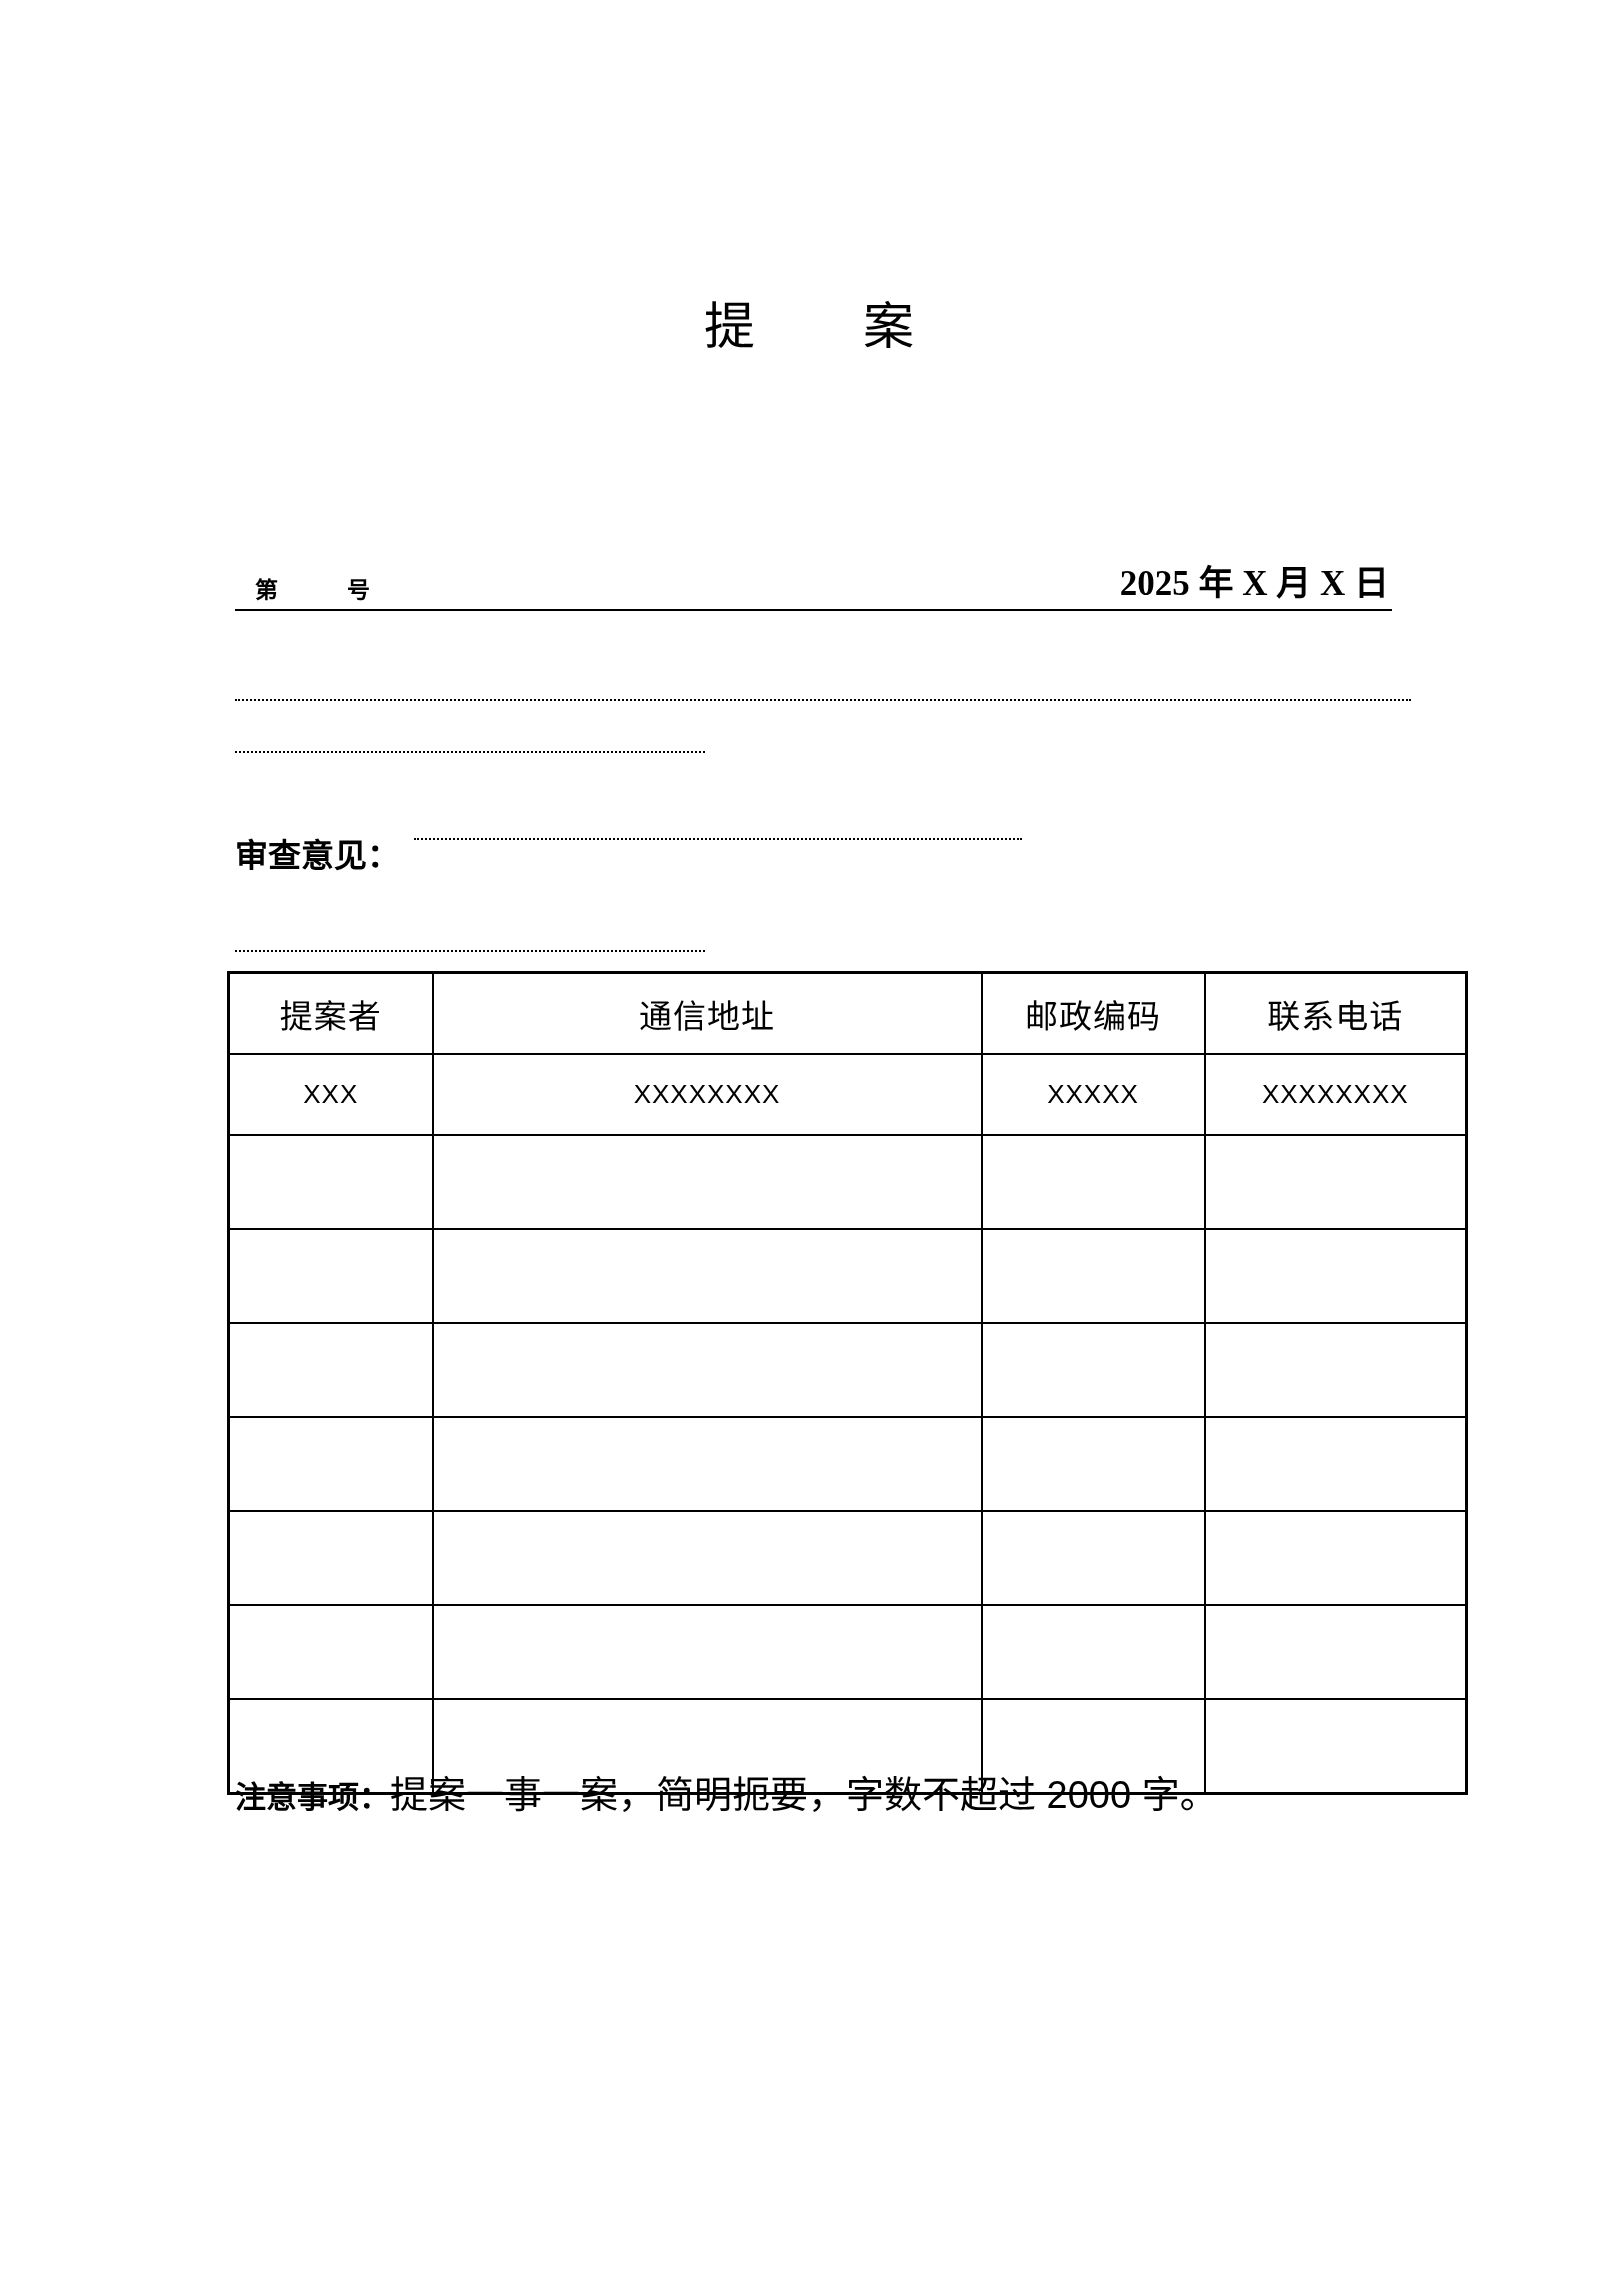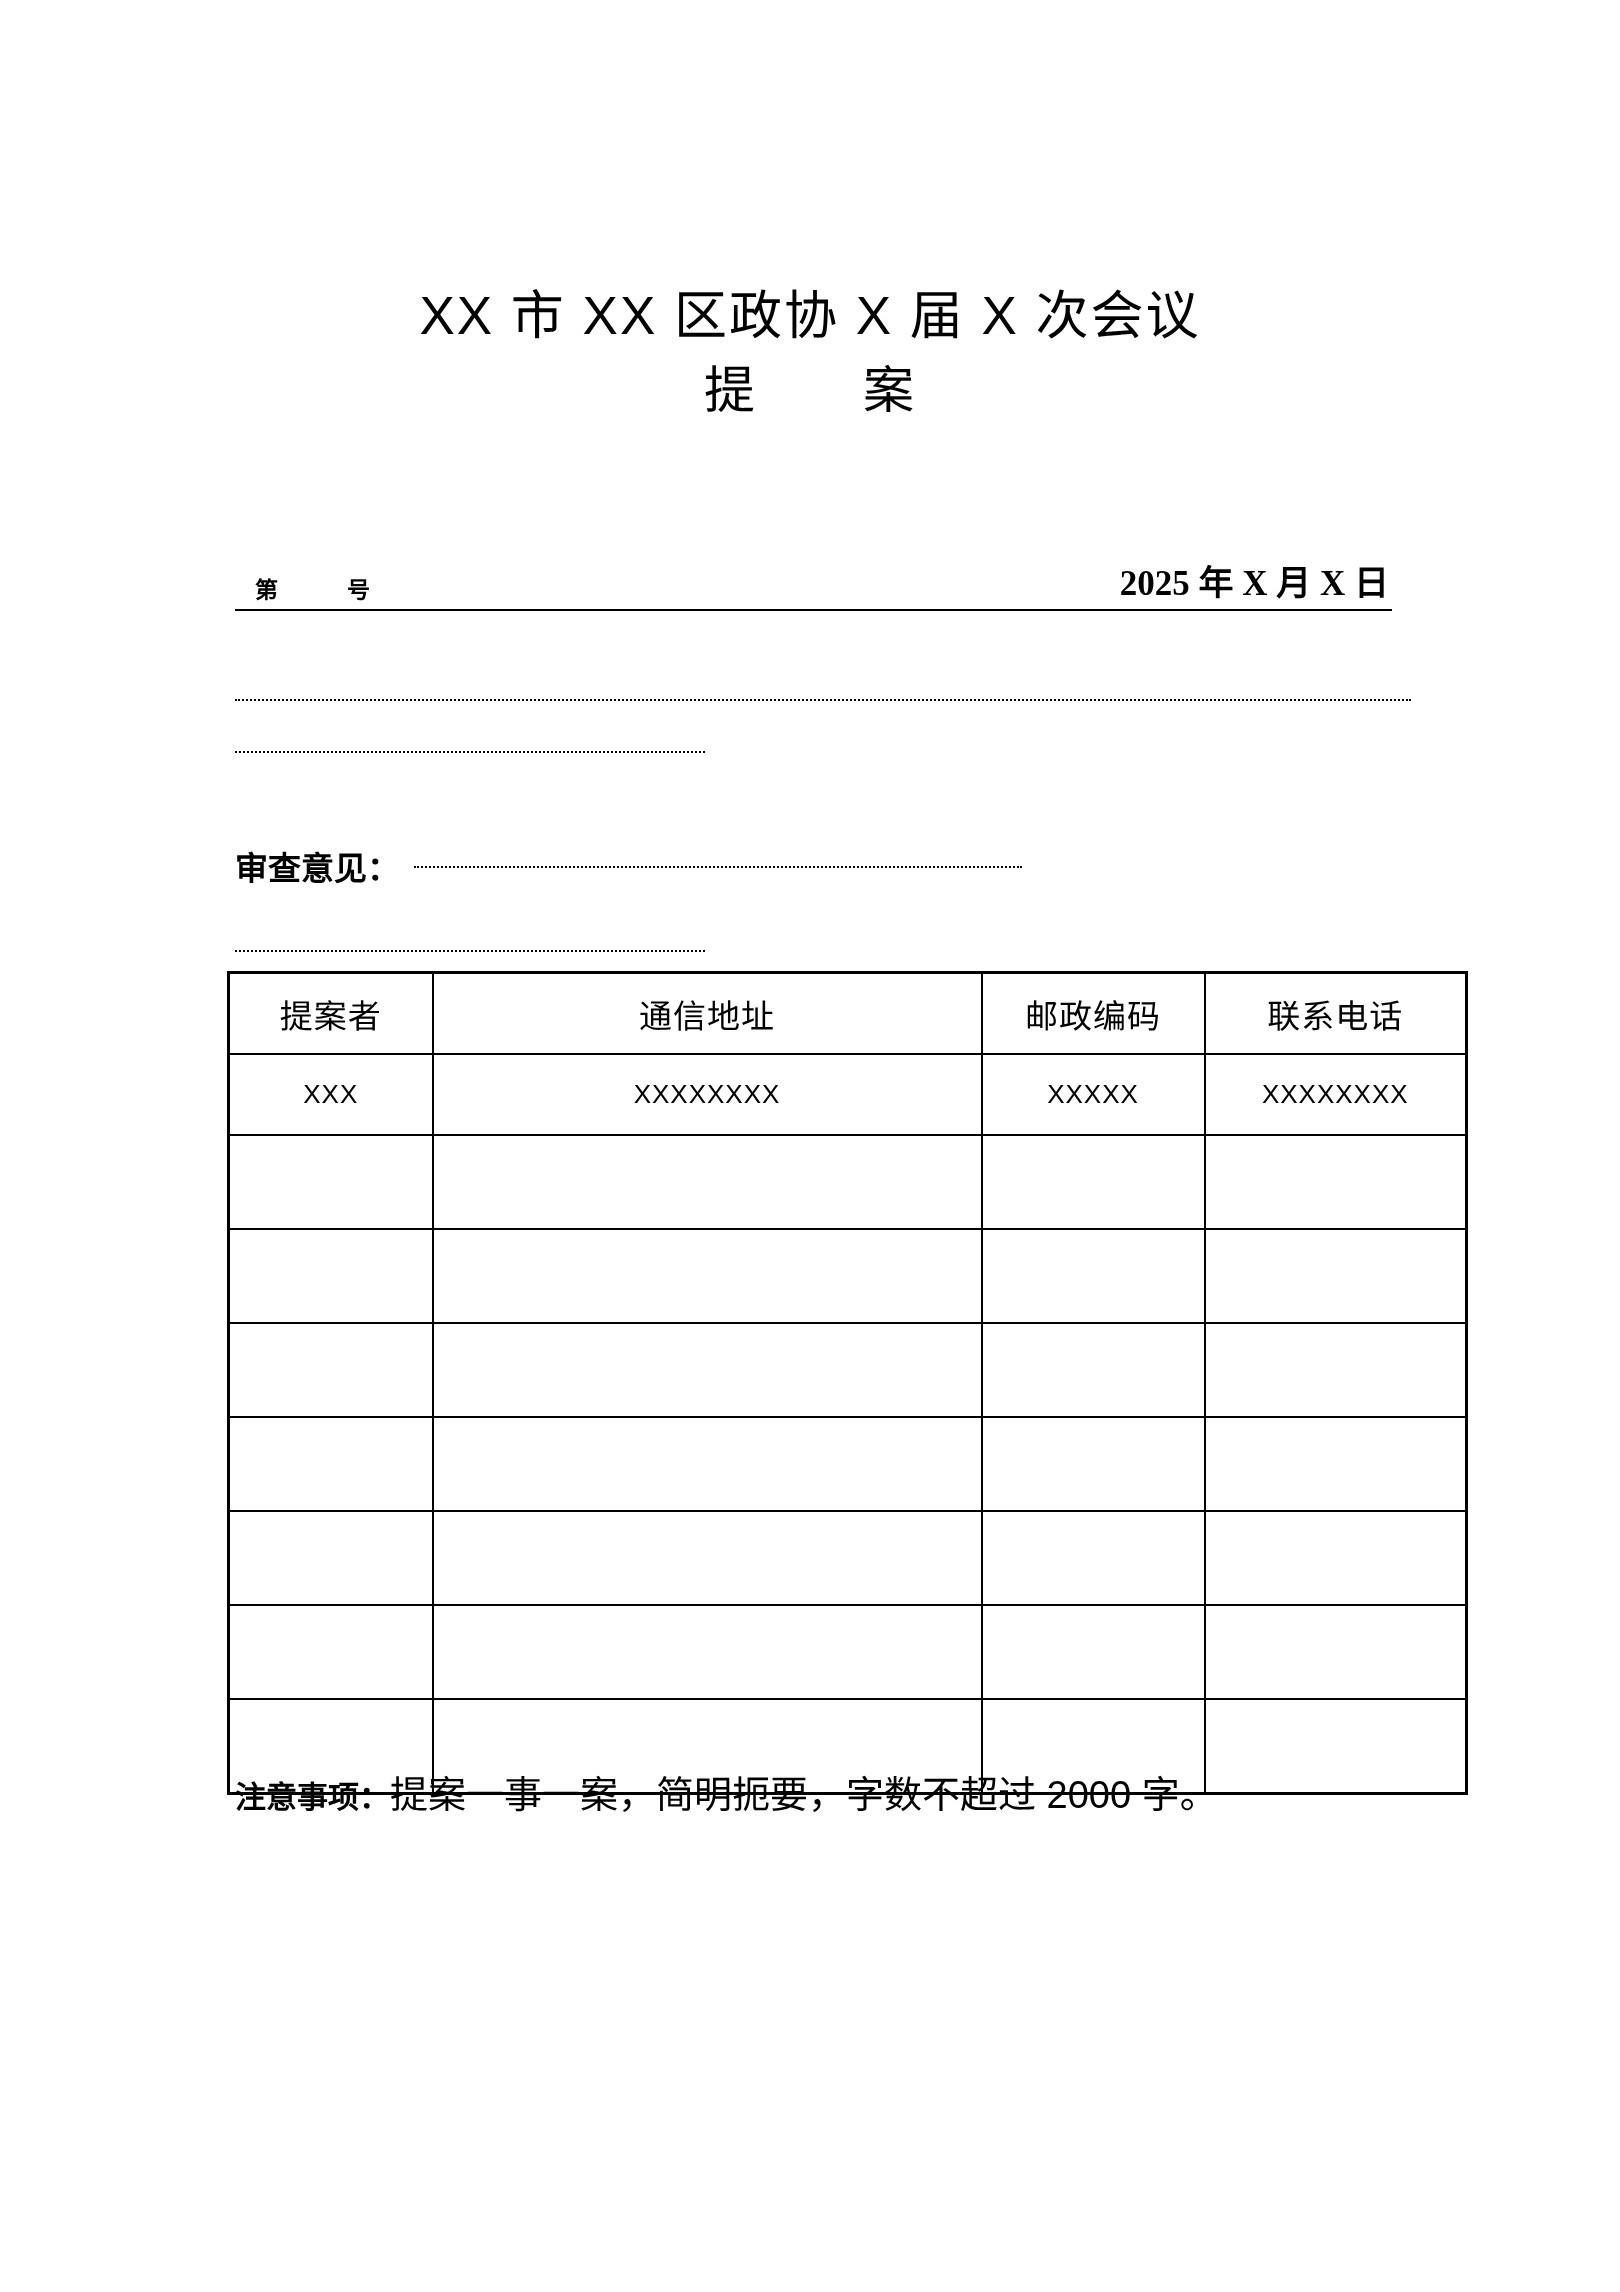--- a/index.html
+++ b/index.html
@@ -153,21 +153,21 @@
     border-bottom: 2.9px dotted #000;
     height: 0;
     margin-bottom: 5.9px;
   }
 
   
   #review-block { top: 838px; }
 
   .review-line {
     display: flex;
-    align-items: center;
+    align-items: flex-start;
     height: 63px;
   }
 
   .review-fill {
     flex: 0 0 608px;
     border-bottom: 2.9px dotted #000;
     height: 0;
     margin-bottom: 5.9px;
     margin-left: 13.7px;
   }
@@ -240,21 +240,20 @@
     font-weight: 400;
     white-space: pre;
   }
 </style>
 </head>
 <body>
 
 <div class="page">
 
   <div class="title-block">
-    <div class="doc-title-main">XX 市 XX 区政协 X 届 X 次会议</div>
     <div class="doc-title-sub">提　　案</div>
   </div>
 
   <div class="meta-row">
     <span class="meta-no">第　　　号</span>
     <span class="meta-date">2025 年 X 月 X 日</span>
   </div>
 
   <div class="field-block" id="case-reason-block">
     <div class="field-line">

